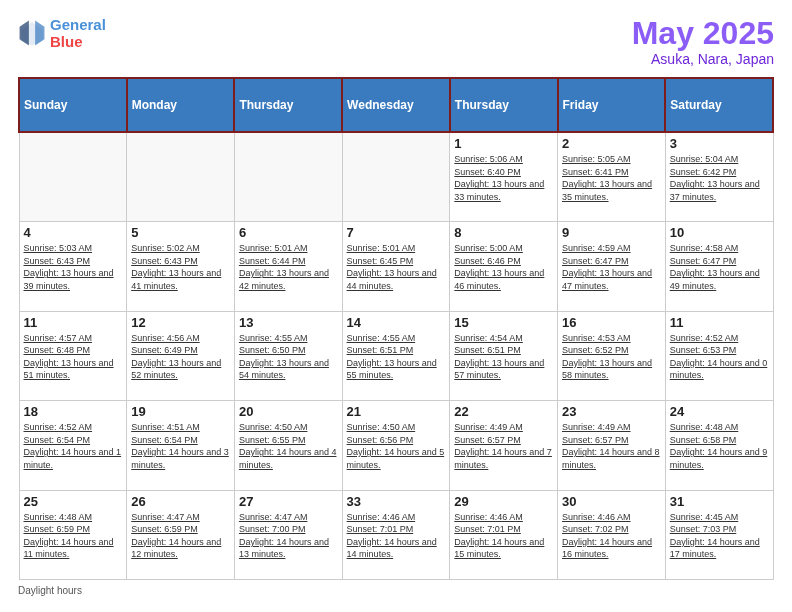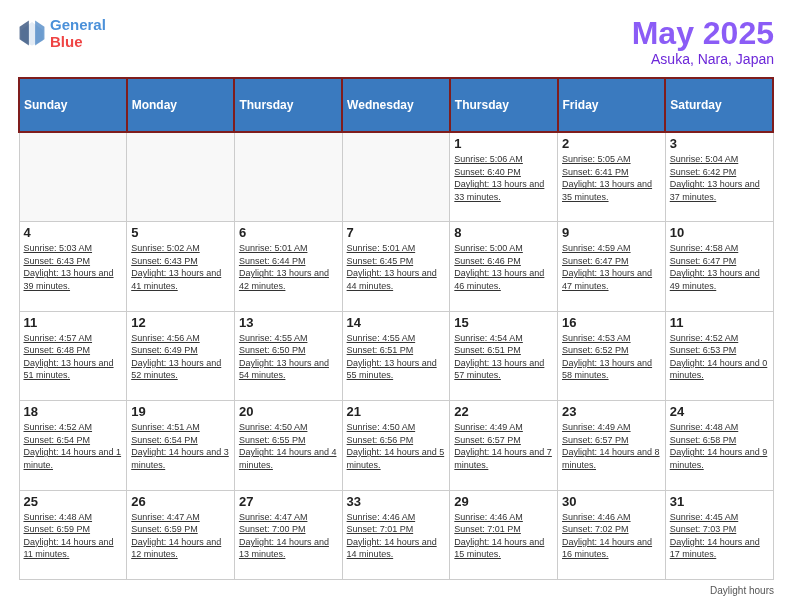--- a/index.html
+++ b/index.html
@@ -91,21 +91,21 @@
     .day-info {
       font-size: 9px;
       color: #333;
       line-height: 1.4;
       text-decoration: underline;
     }
     .footer-note {
       font-size: 10px;
       color: #555;
       margin-top: 5px;
-      text-align: right;
+      text-align: left;
     }
   </style>
 </head>
 <body>
 
 <div class="page">
   <div class="header">
     <div class="logo">
       <svg class="logo-icon" viewBox="0 0 36 36">
         <polygon points="18,4 32,14 32,28 18,34 4,28 4,14" fill="#3a7abf" opacity="0.15"></polygon>

